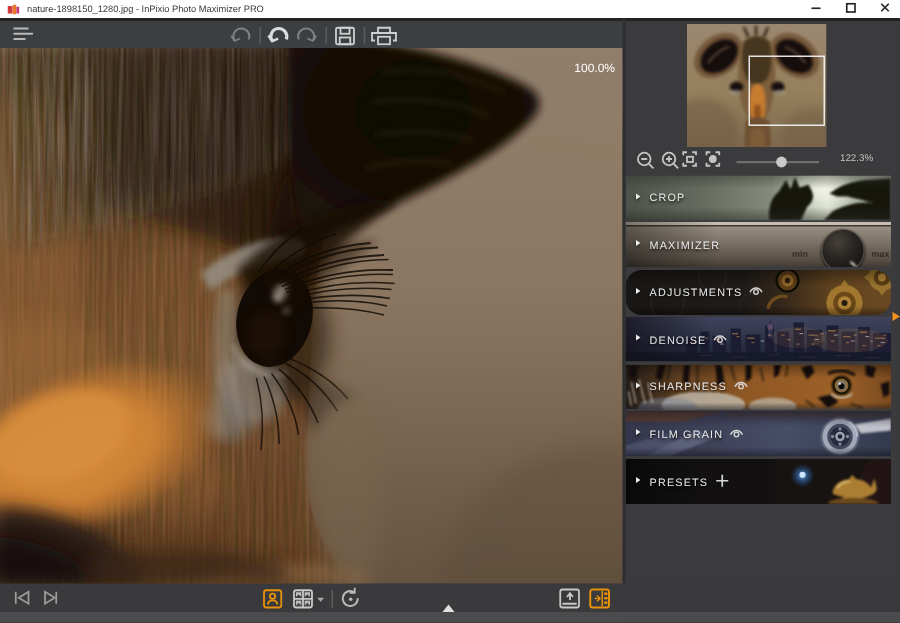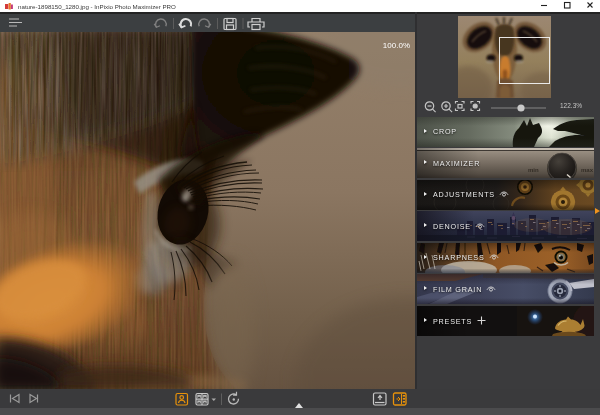--- a/index.html
+++ b/index.html
@@ -377,21 +377,21 @@
 <circle cx="145" cy="19" r="14" fill="url(#knobg)"></circle>
 <circle cx="145" cy="19" r="14" fill="none" stroke="#5a534c" stroke-width="0.7" opacity="0.9"></circle>
 <path d="M150,26.5 l3.5,3" stroke="#ddd6cc" stroke-width="1.5" filter="url(#mb1)"></path>
 <text x="111" y="23.5" font-size="6" font-weight="bold" fill="#332d26" font-family="Liberation Sans,sans-serif">min</text>
 <text x="164" y="23.5" font-size="6" font-weight="bold" fill="#332d26" font-family="Liberation Sans,sans-serif">max</text>
 <rect width="177" height="30" fill="url(#maxv)"></rect>
 </svg>
     <i class="parr" style="left:6.5px;top:12px;"></i>
     <span class="plabel" style="left:16px;top:10.5px;white-space:nowrap;">MAXIMIZER</span>
   </div>
-<div class="panel" id="p-adj" style="top:179.5px;">
+<div class="panel" id="p-adj" style="top:179.5px;border-radius:11px;">
     <svg width="177" height="30" viewBox="0 0 177 30">
 <defs>
 <linearGradient id="adjg" x1="0" y1="0" x2="1" y2="0">
  <stop offset="0" stop-color="#191715"></stop>
           <stop offset="0.45" stop-color="#1f1c1a"></stop>
           <stop offset="0.58" stop-color="#33261a"></stop>
           <stop offset="0.78" stop-color="#60421f"></stop>
           <stop offset="1" stop-color="#6b4a22"></stop>
 </linearGradient>
 <filter id="ab1" x="-30%" y="-30%" width="160%" height="160%">

